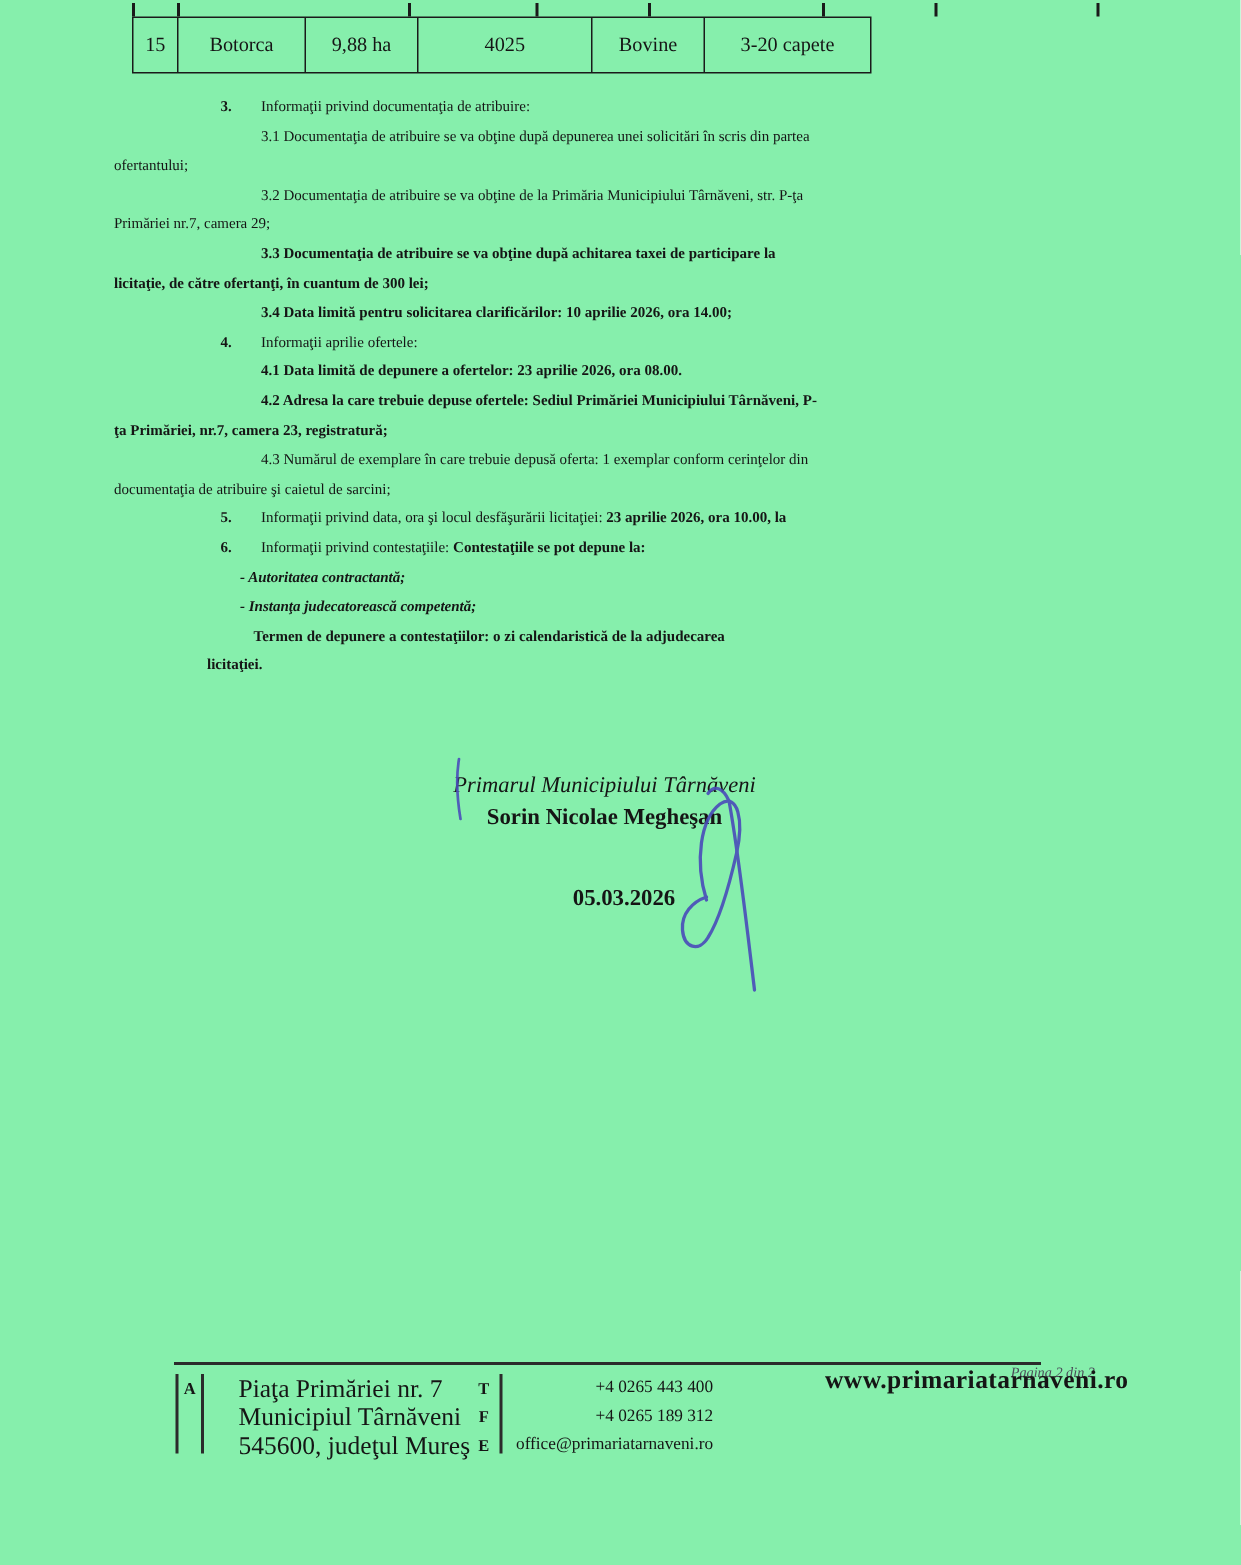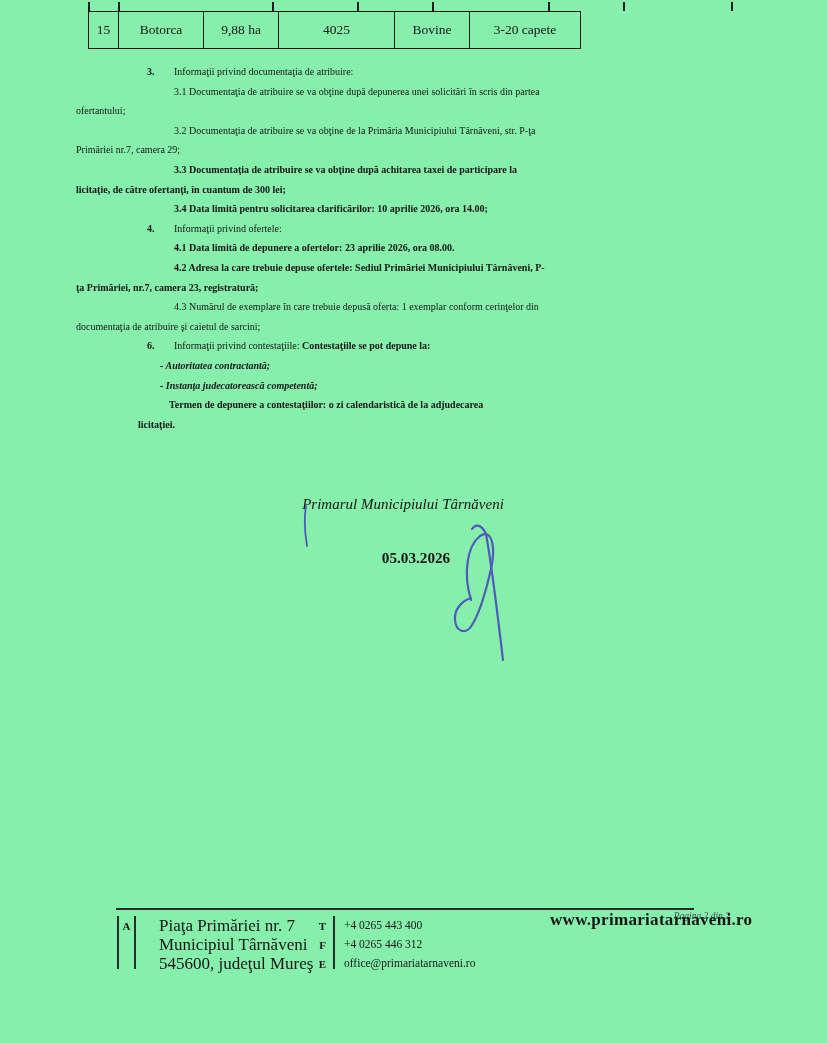--- a/index.html
+++ b/index.html
@@ -21,37 +21,37 @@
   .body-block{position:absolute;left:76px;top:62px;width:660px;font-size:10px;line-height:19.6px;}
   .ln{white-space:nowrap;}
   .ln .num{font-weight:bold;display:inline-block;width:27px;}
   .b{font-weight:bold;}
   .ind-h{padding-left:71px;}
   .ind-sub{padding-left:98px;}
   .ind-dash{padding-left:84px;font-style:italic;}
   .ind-termen{padding-left:93px;}
   .ind-last{padding-left:62px;}
   
-  .sig-block{position:absolute;left:290px;top:496px;width:226px;text-align:center;}
+  .sig-block{position:absolute;left:290px;top:516px;width:226px;text-align:center;}
   .sig-title{font-style:italic;font-size:15px;}
   .sig-name{font-weight:bold;font-size:15.2px;margin-top:3px;}
   .sig-date{font-weight:bold;font-size:15.2px;margin-top:36px;padding-left:26px;}
   .sig-ink{position:absolute;left:295px;top:498px;pointer-events:none;}
   
   .f-rule{position:absolute;left:116px;top:908px;width:578px;height:2px;background:#2b2b2b;}
   .f-page{position:absolute;left:600px;top:911px;width:130px;text-align:right;
           font-style:italic;font-size:9.5px;color:#4a4a58;}
   .f-addr{position:absolute;left:117px;top:916px;display:flex;align-items:stretch;}
   .f-bar{width:2px;background:#2b2b2b;height:53px;}
   .f-letter{font-weight:bold;font-size:11px;width:15px;text-align:center;line-height:18px;padding-top:1px;}
   .f-lines{font-size:17px;line-height:19px;padding-left:23px;}
   .f-tfe{position:absolute;left:316px;top:916px;display:flex;align-items:stretch;}
   .f-tfe .letters{font-weight:bold;font-size:11px;line-height:19px;width:13px;text-align:center;padding-top:1px;}
   .f-tfe .f-bar{margin-left:4px;}
-  .f-tfe .vals{font-size:11.5px;line-height:19px;padding-left:9px;}
+  .f-tfe .vals{font-size:11.5px;line-height:19px;padding-left:9px;text-align:right;}
   .f-web{position:absolute;left:550px;top:910px;width:165px;text-align:center;font-weight:bold;font-size:17px;letter-spacing:.3px;}
 </style>
 </head>
 <body>
 
 <div class="page">
 
   <div>
     <span class="tick" style="left:88px"></span>
     <span class="tick" style="left:118px"></span>
@@ -74,35 +74,37 @@
 
   <div class="body-block">
     <div class="ln ind-h"><span class="num">3.</span><span>Informaţii privind documentaţia de atribuire:</span></div>
     <div class="ln ind-sub">3.1 Documentaţia de atribuire se va obţine după depunerea unei solicitări în scris din partea</div>
     <div class="ln">ofertantului;</div>
     <div class="ln ind-sub">3.2 Documentaţia de atribuire se va obţine de la Primăria Municipiului Târnăveni, str. P-ţa</div>
     <div class="ln">Primăriei nr.7, camera 29;</div>
     <div class="ln ind-sub b">3.3 Documentaţia de atribuire se va obţine după achitarea taxei de participare la</div>
     <div class="ln b">licitaţie, de către ofertanţi, în cuantum de 300 lei;</div>
     <div class="ln ind-sub b">3.4 Data limită pentru solicitarea clarificărilor: 10 aprilie 2026, ora 14.00;</div>
-    <div class="ln ind-h"><span class="num">4.</span><span>Informaţii privind ofertele:</span></div>
+    <div class="ln ind-h"><span class="num">4.</span><span>Informaţii aprilie ofertele:</span></div>
     <div class="ln ind-sub b">4.1 Data limită de depunere a ofertelor: 23 aprilie 2026, ora 08.00.</div>
     <div class="ln ind-sub b">4.2 Adresa la care trebuie depuse ofertele: Sediul Primăriei Municipiului Târnăveni, P-</div>
     <div class="ln b">ţa Primăriei, nr.7, camera 23, registratură;</div>
     <div class="ln ind-sub">4.3 Numărul de exemplare în care trebuie depusă oferta: 1 exemplar conform cerinţelor din</div>
     <div class="ln">documentaţia de atribuire şi caietul de sarcini;</div>
+    <div class="ln ind-h"><span class="num">5.</span><span>Informaţii privind data, ora şi locul desfăşurării licitaţiei: </span><span class="b">23 aprilie 2026, ora 10.00, la</span></div>
     <div class="ln ind-h"><span class="num">6.</span><span>Informaţii privind contestaţiile: </span><span class="b">Contestaţiile se pot depune la:</span></div>
     <div class="ln ind-dash b">- Autoritatea contractantă;</div>
     <div class="ln ind-dash b">- Instanţa judecatorească competentă;</div>
     <div class="ln ind-termen b">Termen de depunere a contestaţiilor: o zi calendaristică de la adjudecarea</div>
     <div class="ln ind-last b">licitaţiei.</div>
   </div>
 
   <div class="sig-block">
     <div class="sig-title">Primarul Municipiului Târnăveni</div>
+    <div class="sig-name">Sorin Nicolae Megheşan</div>
     <div class="sig-date">05.03.2026</div>
   </div>
 
   <svg class="sig-ink" width="230" height="175" viewBox="0 0 230 175">
     <g fill="none" stroke="#4a4cba" stroke-linecap="round" opacity="0.9">
       <path stroke-width="1.8" d="M 11 8 C 9 20, 10 36, 12 48"></path>
       <path stroke-width="2.2" d="M 176 102 C 168 76, 172 48, 185 38 C 197 30, 201 49, 196 71 C 191 93, 184 116, 177 127 C 171 137, 161 134, 160 122 C 159 111, 167 103, 176 100"></path>
       <path stroke-width="2.2" d="M 191 36 C 187 27, 181 25, 177 31"></path>
       <path stroke-width="2.2" d="M 191 36 C 197 68, 202 112, 208 162"></path>
     </g>
@@ -124,20 +126,20 @@
 
   <div class="f-tfe">
     <div class="letters">
       <div>T</div>
       <div>F</div>
       <div>E</div>
     </div>
     <div class="f-bar"></div>
     <div class="vals">
       <div>+4 0265 443 400</div>
-      <div>+4 0265 446 312</div>
+      <div>+4 0265 189 312</div>
       <div>office@primariatarnaveni.ro</div>
     </div>
   </div>
 
   <div class="f-web">www.primariatarnaveni.ro</div>
 
 </div>
 
 </body></html>

